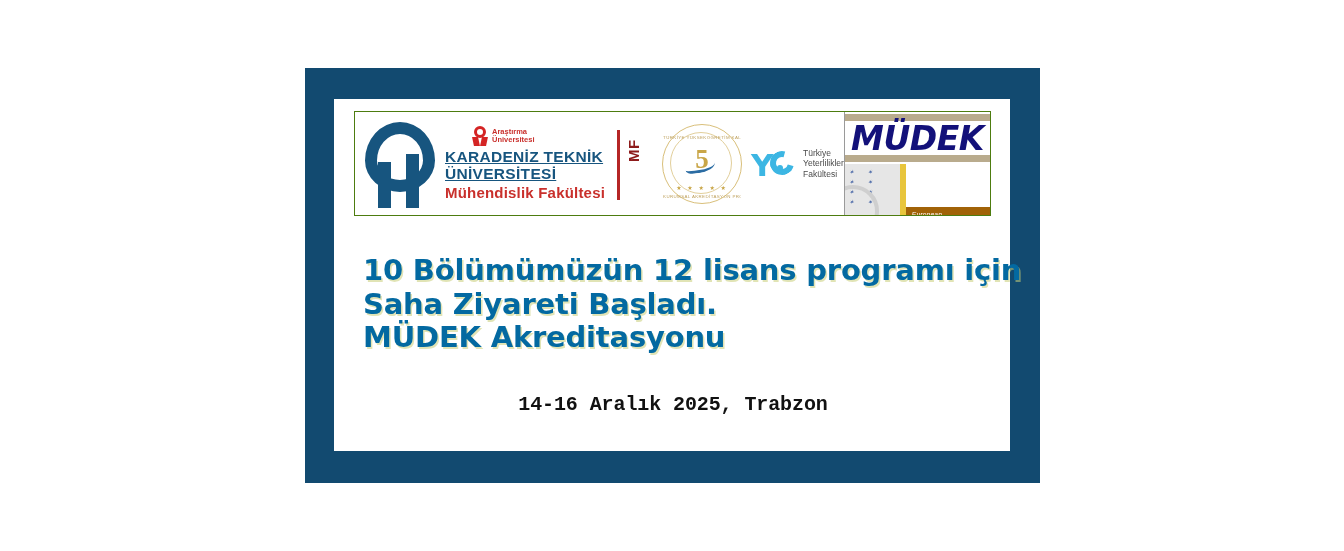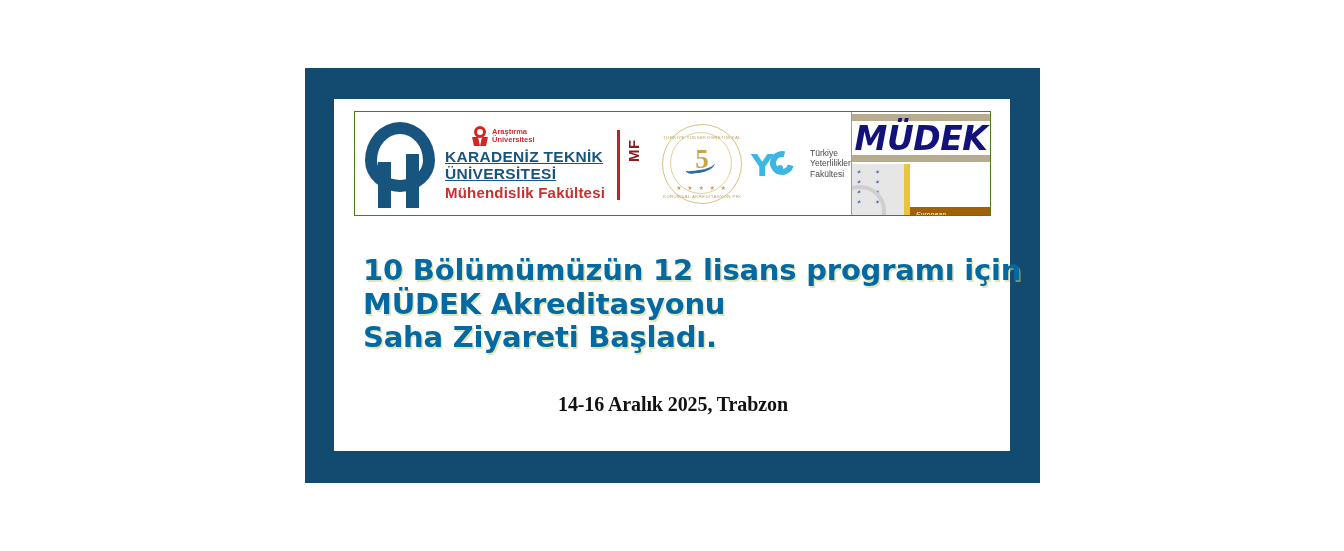--- a/index.html
+++ b/index.html
@@ -275,21 +275,21 @@
     position: absolute;
     left: 26px; top: 17px;
     width: 6px; height: 6px;
     background: #3cb6e3;
     border-radius: 50%;
   }
   .tyc-text {
     font-size: 8.5px;
     color: #4a4a4a;
     line-height: 1.22;
-    margin-left: 15px;
+    margin-left: 8px;
     white-space: nowrap;
   }
 
   
   .mudek-block {
     flex: 1 1 auto;
     margin-left: auto;
     display: flex;
     flex-direction: column;
     min-width: 0;
@@ -405,21 +405,21 @@
   
   #date-line {
     position: absolute;
     left: 29px;
     top: 294px;
     width: 620px;
     text-align: center;
     font-size: 20px;
     font-weight: bold;
     color: #111111;
-    font-family: Liberation Serif, serif;
+    font-family: Liberation Mono, monospace;
     letter-spacing: -0.1px;
   }
 </style>
 </head>
 <body>
 
 <div id="poster-frame">
 
   <div id="poster-panel">
 
@@ -501,20 +501,20 @@
               <span>EUR-ACE</span><sup>®</sup>
             </div>
           </div>
         </div>
       </div>
 
     </div>
 
     <div id="headline">
       <span class="hl-line">10 Bölümümüzün 12 lisans programı için</span>
+      <span class="hl-line">Saha Ziyareti Başladı.</span>
       <span class="hl-line">MÜDEK Akreditasyonu</span>
-      <span class="hl-line">Saha Ziyareti Başladı.</span>
     </div>
 
     <div id="date-line">14-16 Aralık 2025, Trabzon</div>
 
   </div>
 </div>
 
 </body></html>

